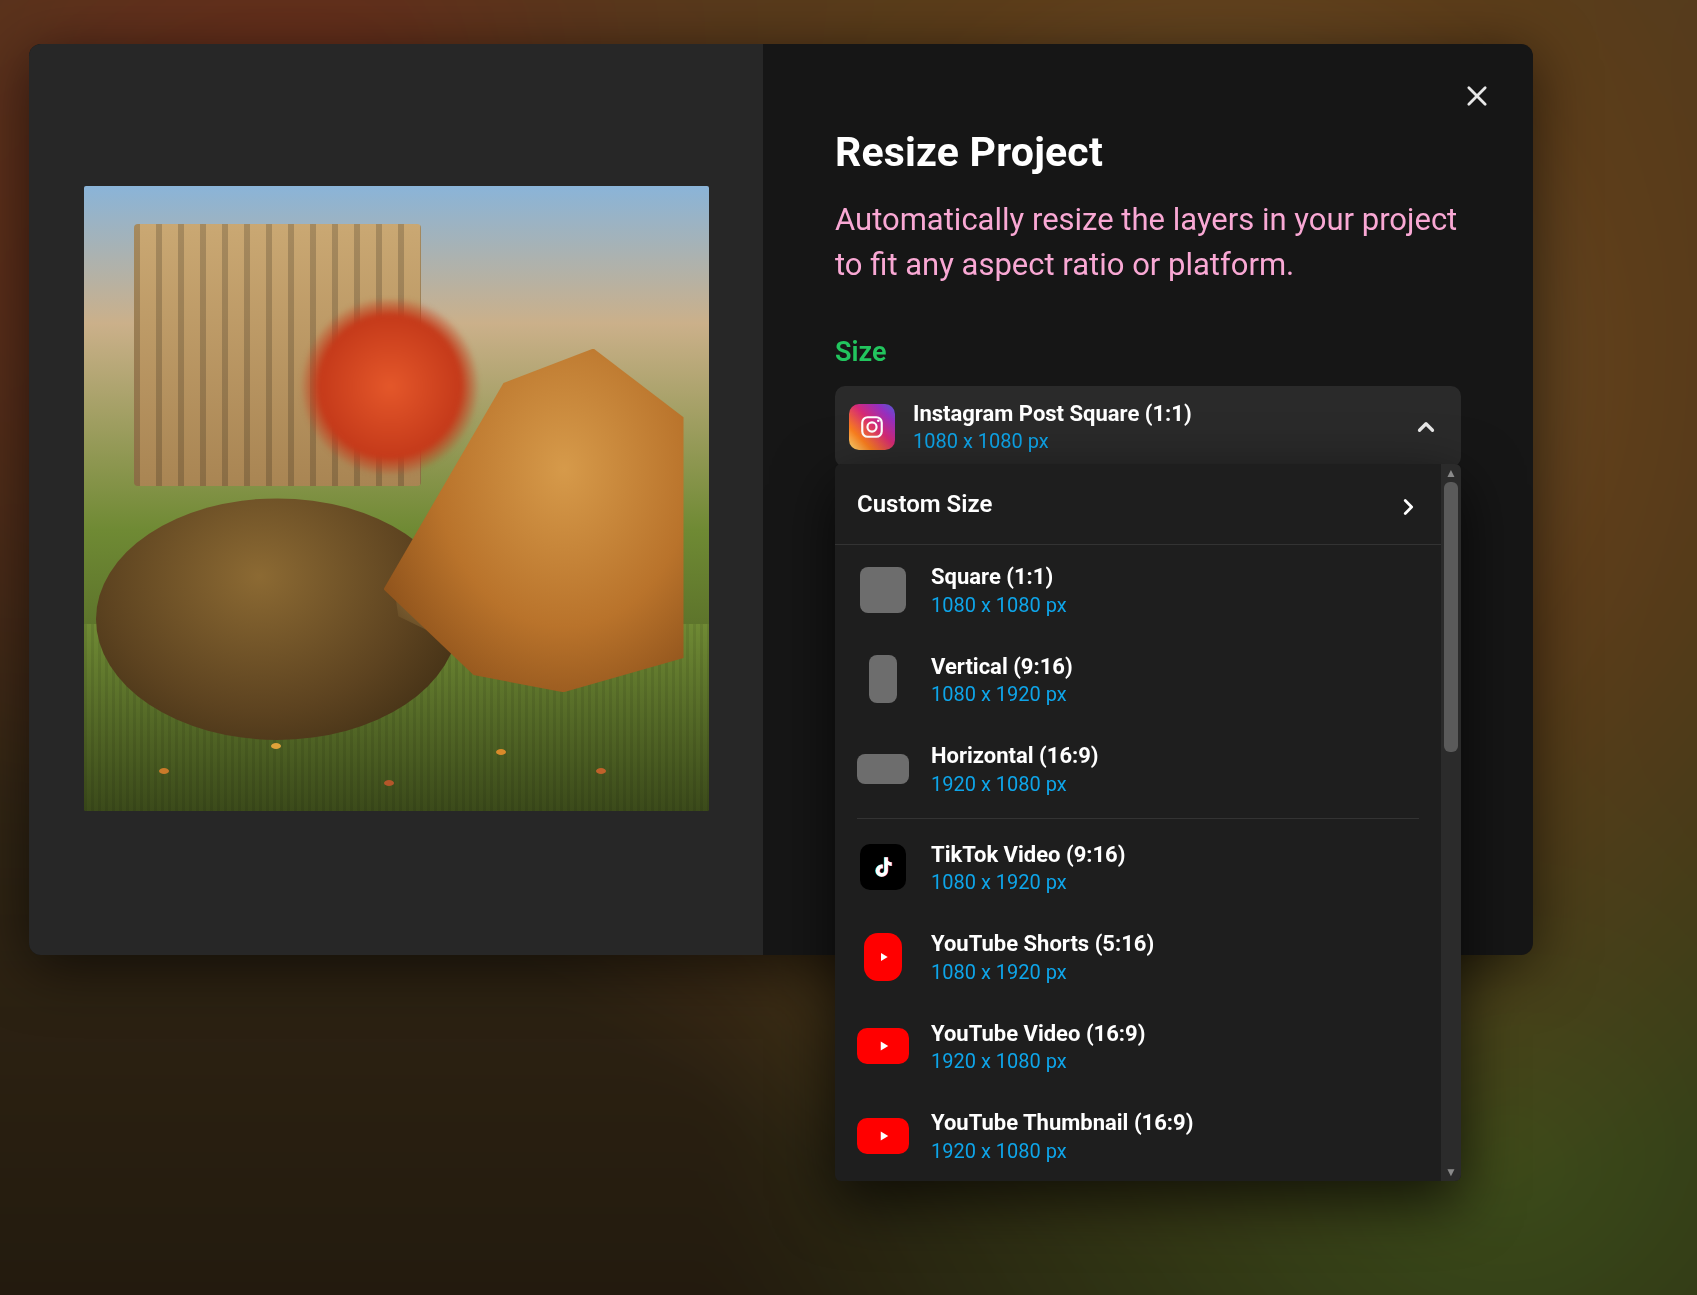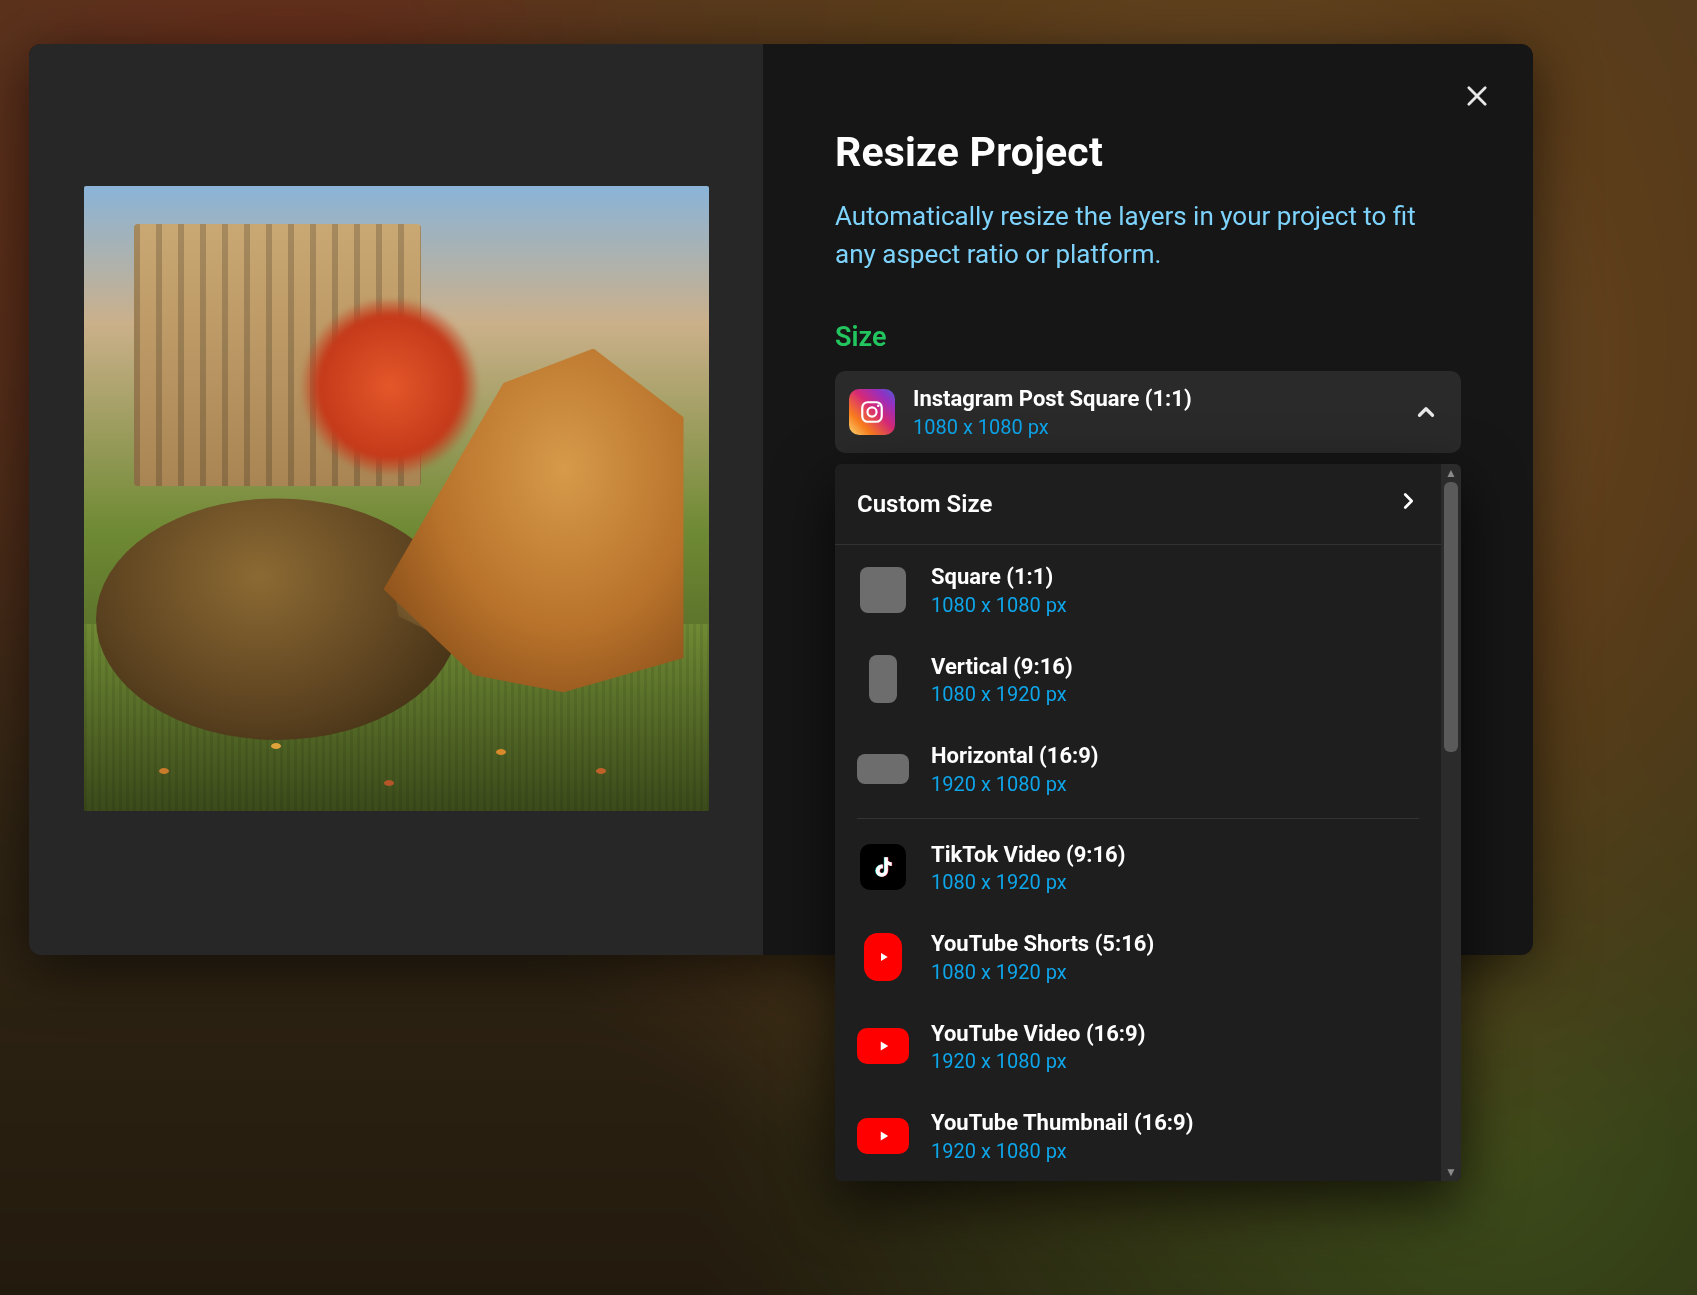--- a/index.html
+++ b/index.html
@@ -117,23 +117,23 @@
   }
 
   h1.title{
     font-size: 41px;
     font-weight: 700;
     letter-spacing: 0.2px;
     color:#fff;
     margin-bottom: 22px;
   }
   .subtitle{
-    font-size: 26px;
+    font-size: 31px;
     line-height: 1.45;
-    color:#7dd3fc;
+    color:#f9a8d4;
     max-width: 740px;
     margin-bottom: 48px;
   }
 
   .section-label{
     font-size: 27px;
     font-weight: 600;
     color:#22c55e;
     margin-bottom: 18px;
   }
@@ -186,21 +186,21 @@
   .dd-row{
     display:flex;align-items:center;gap:22px;
     padding:18px 22px;
     cursor:pointer;
   }
   .dd-row .txt{flex:1;}
   .dd-custom{
     padding:26px 22px;
     border-bottom:1px solid #333;
     font-size:24px;font-weight:600;color:#fff;
-    display:flex;align-items:flex-start;justify-content:space-between;
+    display:flex;align-items:flex-end;justify-content:space-between;
   }
   .dd-sep{height:1px;background:#333;margin:4px 22px;}
   .icon-slot{width:52px;display:flex;align-items:center;justify-content:center;flex:0 0 auto;}
 
   
   .dd-track{
     width:20px;flex:0 0 auto;
     background:#2b2b2b;
     position:relative;
     border-top-right-radius:6px;

